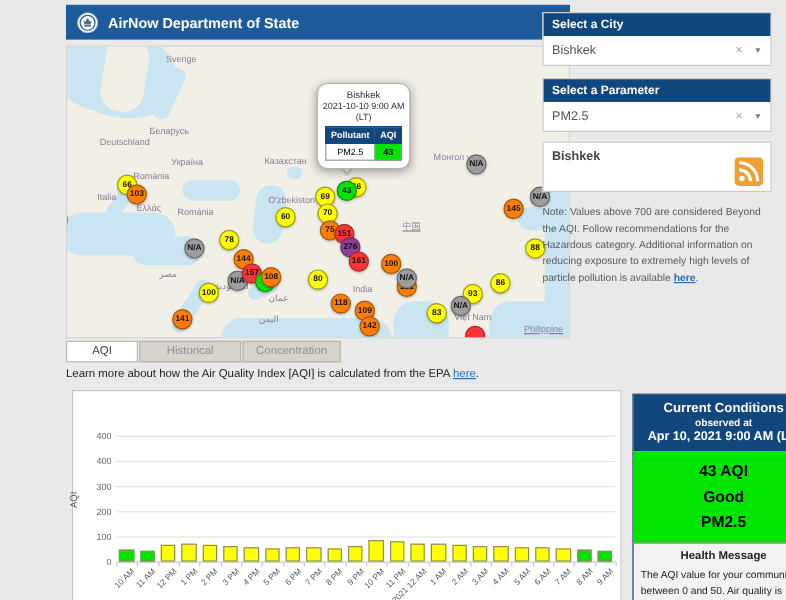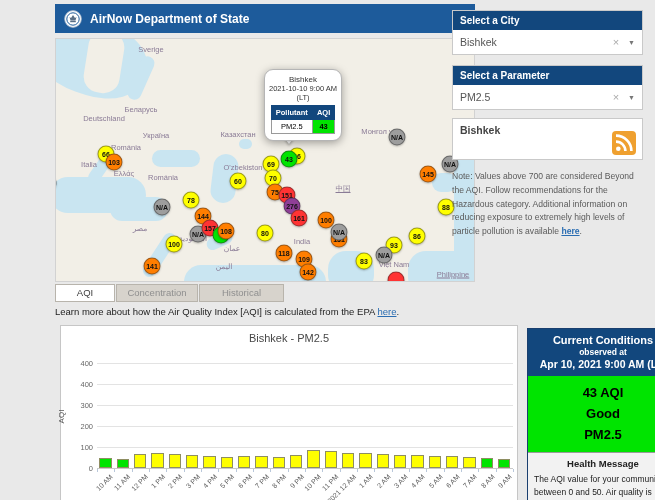--- a/index.html
+++ b/index.html
@@ -212,28 +212,27 @@
         <td class="aqi-cell">43</td>
       </tr>
     </tbody>
       </table>
   </div>
   <div class="popup-ptr"></div>
 </div>
 
 <div class="abs tabs">
   <div class="tab t0 active">AQI</div>
+  <div class="tab t2">Historical</div>
   <div class="tab t1">Concentration</div>
-  <div class="tab t2">Historical</div>
 </div>
 
 <div class="abs learn"><span>Learn more about how the Air Quality Index [AQI] is calculated from the EPA </span><a class="lnk">here</a><span>.</span></div>
 
 <div class="abs chart-panel">
-  <div class="chart-title">Bishkek - PM2.5</div>
   <div class="plot" id="plot">
     <div class="ylabel">AQI</div>
   <div class="ytick" style="top: 138px;">0</div>
       <div class="grid" style="top: 121px;"></div>
       <div class="ytick" style="top: 117px;">100</div>
       <div class="grid" style="top: 100px;"></div>
       <div class="ytick" style="top: 96px;">200</div>
       <div class="grid" style="top: 79px;"></div>
       <div class="ytick" style="top: 75px;">300</div>
       <div class="grid" style="top: 58px;"></div>

